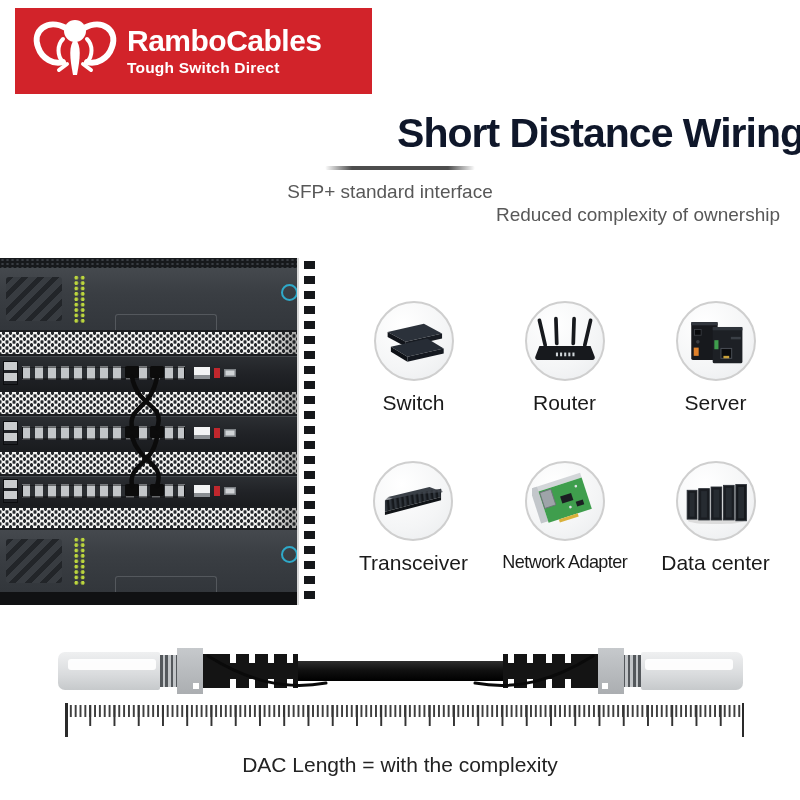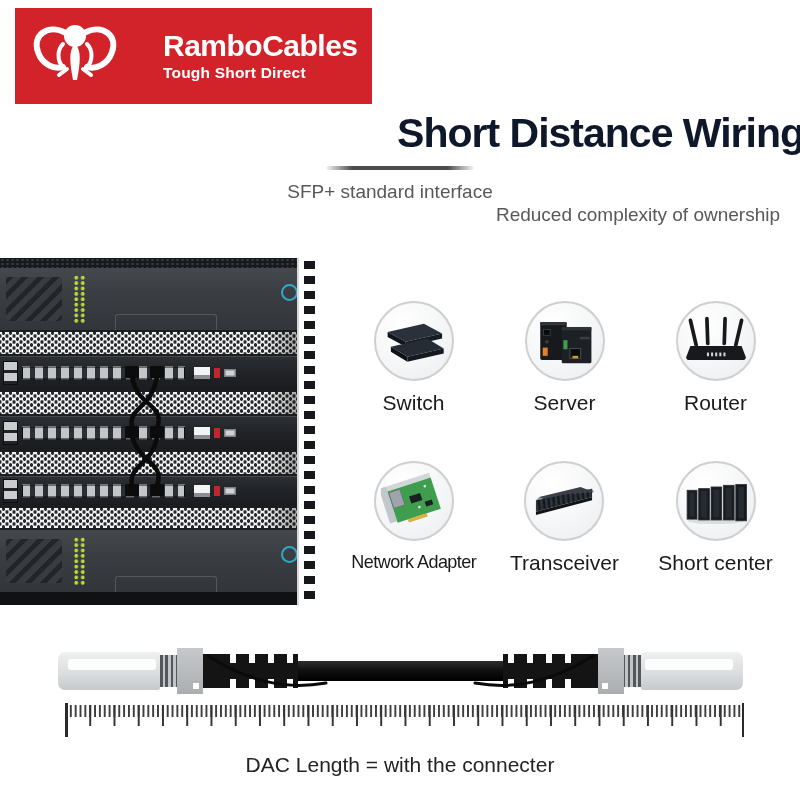--- a/index.html
+++ b/index.html
@@ -1,21 +1,21 @@
 <!DOCTYPE html>
 <html><head>
 <meta charset="utf-8">
 <style>
   html,body{margin:0;padding:0;background:#fff;}
   .page{position:relative;width:800px;height:800px;background:#fff;overflow:hidden;
         font-family:"Liberation Sans",sans-serif;}
 
   
-  .logo-box{position:absolute;left:15px;top:8px;width:357px;height:96px;background:#d2232a;
-            display:flex;align-items:center;padding-left:14px;box-sizing:border-box;gap:36px;}
+  .logo-box{position:absolute;left:15px;top:8px;width:357px;height:86px;background:#d2232a;
+            display:flex;align-items:center;padding-left:14px;box-sizing:border-box;}
   .logo-art{flex:0 0 auto;}
   .brand-text{margin-left:6px;color:#fff;line-height:1;}
   .brand-name{font-size:30px;font-weight:bold;letter-spacing:-0.5px;}
   .brand-tagline{font-size:15.5px;font-weight:bold;margin-top:4px;letter-spacing:0.2px;}
 
   
   .title{position:absolute;left:0;top:106px;width:800px;text-align:right;margin:4px;
          font-size:41px;font-weight:bold;color:#0f172a;letter-spacing:-1px;}
   .title-underline{position:absolute;left:50%;top:166px;width:150px;height:4px;
          transform:translateX(-50%);border-radius:2px;
@@ -130,21 +130,21 @@
       </g>
       <g stroke="#fff" stroke-width="4" fill="none" stroke-linecap="round">
         <path d="M34,47 C28,41 28,30 34,24"></path>
         <path d="M58,47 C64,41 64,30 58,24"></path>
         <path d="M30,55 L38,49"></path>
         <path d="M62,55 L54,49"></path>
       </g>
     </svg>
     <div class="brand-text">
       <div class="brand-name">RamboCables</div>
-      <div class="brand-tagline">Tough Short Direct</div>
+      <div class="brand-tagline">Tough Switch Direct</div>
     </div>
   </header>
 
   <h1 class="title">Short Distance Wiring</h1>
   <div class="title-underline"></div>
   <p class="subtitle s1">SFP+ standard interface</p>
   <p class="subtitle s2">Reduced complexity of ownership</p>
 
   <div class="rack">
     <div class="row r-strip top"></div>
@@ -219,20 +219,42 @@
         <svg width="66" height="58" viewBox="0 0 80 70">
           <polygon points="8,24 52,14 74,26 30,36" fill="#2b313a"></polygon>
           <polygon points="8,24 30,36 30,42 8,30" fill="#11141a"></polygon>
           <polygon points="30,36 74,26 74,32 30,42" fill="#171b22"></polygon>
           <polygon points="12,42 56,32 76,44 32,54" fill="#262c35"></polygon>
           <polygon points="12,42 32,54 32,60 12,48" fill="#0e1116"></polygon>
           <polygon points="32,54 76,44 76,50 32,60" fill="#14181f"></polygon>
         </svg>
       </div>
       <figcaption class="device-label">Switch</figcaption>
+    </figure>
+
+    <figure class="device">
+      <div class="device-circle">
+        <svg width="66" height="58" viewBox="0 0 80 70">
+          <g stroke="#17191d" stroke-width="4.5" stroke-linecap="round">
+            <line x1="16" y1="40" x2="9" y2="10"></line>
+            <line x1="30" y1="38" x2="29" y2="8"></line>
+            <line x1="50" y1="38" x2="51" y2="8"></line>
+            <line x1="64" y1="40" x2="71" y2="10"></line>
+          </g>
+          <path d="M9,41 h62 l5,13 a3,3 0 0 1 -3,4 H7 a3,3 0 0 1 -3,-4 Z" fill="#17191d"></path>
+          <g fill="#cfd4d8">
+            <rect x="29" y="49" width="2.5" height="4.5"></rect>
+              <rect x="34" y="49" width="2.5" height="4.5"></rect>
+            <rect x="39" y="49" width="2.5" height="4.5"></rect>
+              <rect x="44" y="49" width="2.5" height="4.5"></rect>
+            <rect x="49" y="49" width="2.5" height="4.5"></rect>
+          </g>
+        </svg>
+      </div>
+      <figcaption class="device-label">Router</figcaption>
     </figure>
 
     <figure class="device">
       <div class="device-circle">
         <svg width="66" height="58" viewBox="0 0 80 70">
           <rect x="10" y="12" width="32" height="46" rx="2" fill="#17191d"></rect>
           <rect x="10" y="12" width="32" height="4" fill="#31363d"></rect>
           <rect x="14" y="21" width="8" height="7" fill="#07080a" stroke="#3d4147" stroke-width="1"></rect>
           <circle cx="18" cy="36" r="2.2" fill="#3a3e44"></circle>
           <rect x="13" y="43" width="6" height="10" fill="#e0812a"></rect>
@@ -243,37 +265,33 @@
           <rect x="49" y="53" width="7" height="3" fill="#c9a13a"></rect>
           <rect x="58" y="30" width="12" height="3" fill="#3a3f46"></rect>
         </svg>
       </div>
       <figcaption class="device-label">Server</figcaption>
     </figure>
 
     <figure class="device">
       <div class="device-circle">
         <svg width="66" height="58" viewBox="0 0 80 70">
-          <g stroke="#17191d" stroke-width="4.5" stroke-linecap="round">
-            <line x1="16" y1="40" x2="9" y2="10"></line>
-            <line x1="30" y1="38" x2="29" y2="8"></line>
-            <line x1="50" y1="38" x2="51" y2="8"></line>
-            <line x1="64" y1="40" x2="71" y2="10"></line>
-          </g>
-          <path d="M9,41 h62 l5,13 a3,3 0 0 1 -3,4 H7 a3,3 0 0 1 -3,-4 Z" fill="#17191d"></path>
-          <g fill="#cfd4d8">
-            <rect x="29" y="49" width="2.5" height="4.5"></rect>
-              <rect x="34" y="49" width="2.5" height="4.5"></rect>
-            <rect x="39" y="49" width="2.5" height="4.5"></rect>
-              <rect x="44" y="49" width="2.5" height="4.5"></rect>
-            <rect x="49" y="49" width="2.5" height="4.5"></rect>
-          </g>
-        </svg>
-      </div>
-      <figcaption class="device-label">Router</figcaption>
+          <defs>
+            <pattern id="finsPat" width="6" height="10" patternUnits="userSpaceOnUse" patternTransform="rotate(-6)">
+              <rect width="6" height="10" fill="#15181c"></rect>
+              <rect x="1.2" width="3" height="10" fill="#30363d"></rect>
+            </pattern>
+          </defs>
+          <polygon points="10,30 60,18 76,24 26,37" fill="#3a4047"></polygon>
+          <polygon points="6,34 74,20 74,30 6,48" fill="url(#finsPat)"></polygon>
+          <polygon points="6,34 10,30 76,24 74,20" fill="#474d55" opacity="0.6"></polygon>
+          <polygon points="6,48 74,30 74,34 6,52" fill="#101317"></polygon>
+        </svg>
+      </div>
+      <figcaption class="device-label">Transceiver</figcaption>
     </figure>
 
     <figure class="device">
       <div class="device-circle">
         <svg width="66" height="58" viewBox="0 0 80 70">
           <g transform="rotate(-18 40 35)">
             <rect x="4" y="8" width="64" height="6" fill="#d3d6d9"></rect>
             <rect x="4" y="8" width="9" height="44" fill="#c3c7cb"></rect>
             <rect x="13" y="14" width="55" height="40" fill="#3f9e4d"></rect>
             <rect x="14" y="16" width="14" height="20" fill="#9ea4a9" stroke="#6d7378" stroke-width="1"></rect>
@@ -284,56 +302,38 @@
             <rect x="26" y="54" width="24" height="4" fill="#d9b13b"></rect>
           </g>
         </svg>
       </div>
       <figcaption class="device-label narrow">Network Adapter</figcaption>
     </figure>
 
     <figure class="device">
       <div class="device-circle">
         <svg width="66" height="58" viewBox="0 0 80 70">
-          <defs>
-            <pattern id="finsPat" width="6" height="10" patternUnits="userSpaceOnUse" patternTransform="rotate(-6)">
-              <rect width="6" height="10" fill="#15181c"></rect>
-              <rect x="1.2" width="3" height="10" fill="#30363d"></rect>
-            </pattern>
-          </defs>
-          <polygon points="10,30 60,18 76,24 26,37" fill="#3a4047"></polygon>
-          <polygon points="6,34 74,20 74,30 6,48" fill="url(#finsPat)"></polygon>
-          <polygon points="6,34 10,30 76,24 74,20" fill="#474d55" opacity="0.6"></polygon>
-          <polygon points="6,48 74,30 74,34 6,52" fill="#101317"></polygon>
-        </svg>
-      </div>
-      <figcaption class="device-label">Transceiver</figcaption>
-    </figure>
-
-    <figure class="device">
-      <div class="device-circle">
-        <svg width="66" height="58" viewBox="0 0 80 70">
           <ellipse cx="40" cy="59" rx="34" ry="4" fill="#dcdcdc"></ellipse>
           <g stroke="#2c3138" stroke-width="1">
             <rect x="5" y="22" width="12" height="35" fill="#191c21"></rect>
             <rect x="19" y="20" width="13" height="38" fill="#1a1d22"></rect>
             <rect x="34" y="18" width="13" height="40" fill="#191c21"></rect>
             <rect x="49" y="16" width="13" height="42" fill="#1a1d22"></rect>
             <rect x="64" y="15" width="13" height="44" fill="#15181c"></rect>
           </g>
           <g fill="#262b31">
             <rect x="8" y="25" width="6" height="29"></rect>
             <rect x="22" y="23" width="7" height="32"></rect>
             <rect x="37" y="21" width="7" height="34"></rect>
             <rect x="52" y="19" width="7" height="36"></rect>
             <rect x="67" y="18" width="7" height="38"></rect>
           </g>
         </svg>
       </div>
-      <figcaption class="device-label">Short center</figcaption>
+      <figcaption class="device-label">Data center</figcaption>
     </figure>
   </div>
 
   <div class="cable-fig">
     <div class="conn">
       <div class="c-body"></div>
       <div class="c-pins"></div>
       <div class="c-block"></div>
       <div class="c-boot"></div>
     </div>
@@ -346,15 +346,15 @@
     </div>
     <svg class="wires" width="685" height="46" viewBox="0 0 685 46">
       <g stroke="#0a0a0a" stroke-width="3" fill="none" stroke-linecap="round">
         <path d="M150,8 C192,34 228,42 268,35"></path>
         <path d="M535,8 C493,34 457,42 417,35"></path>
       </g>
     </svg>
   </div>
 
   <div class="ruler"></div>
-  <p class="caption">DAC Length = with the connecter</p>
+  <p class="caption">DAC Length = with the complexity</p>
 
 </div>
 
 </body></html>

